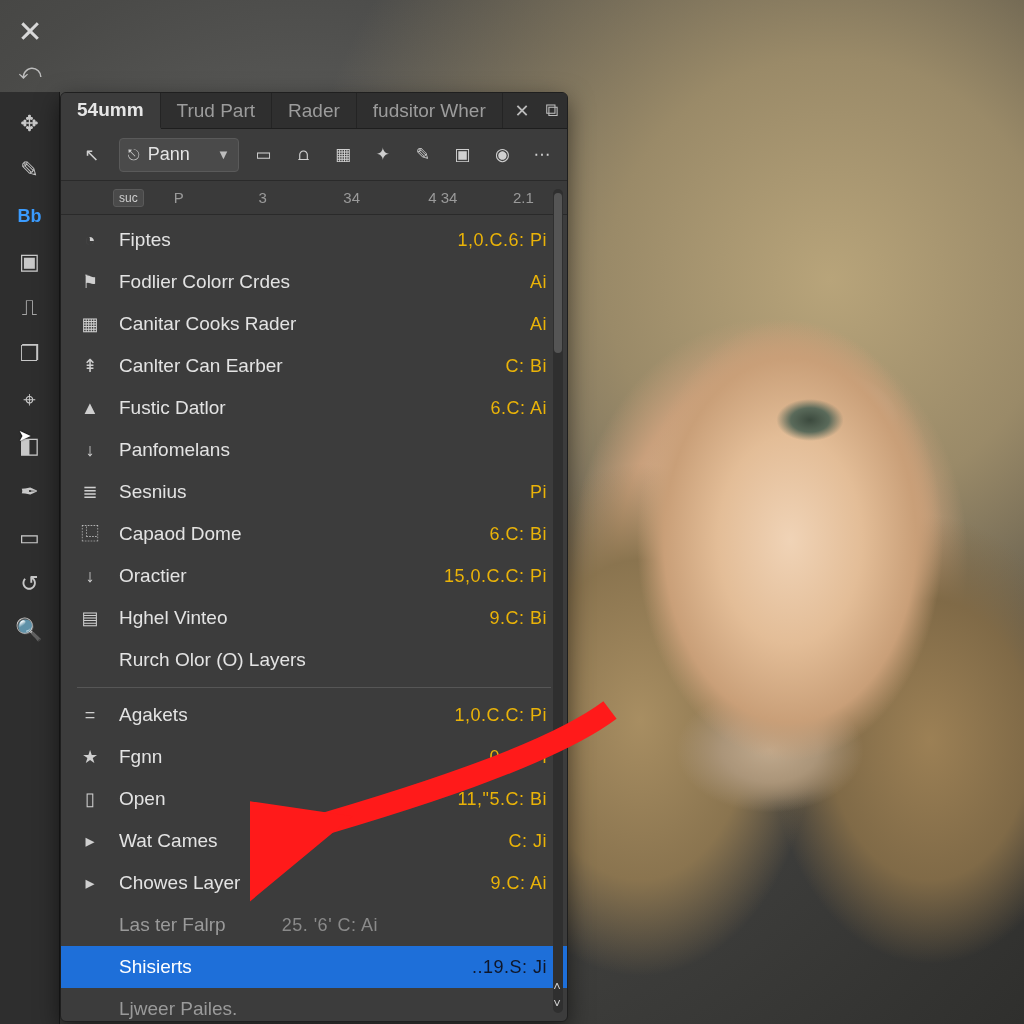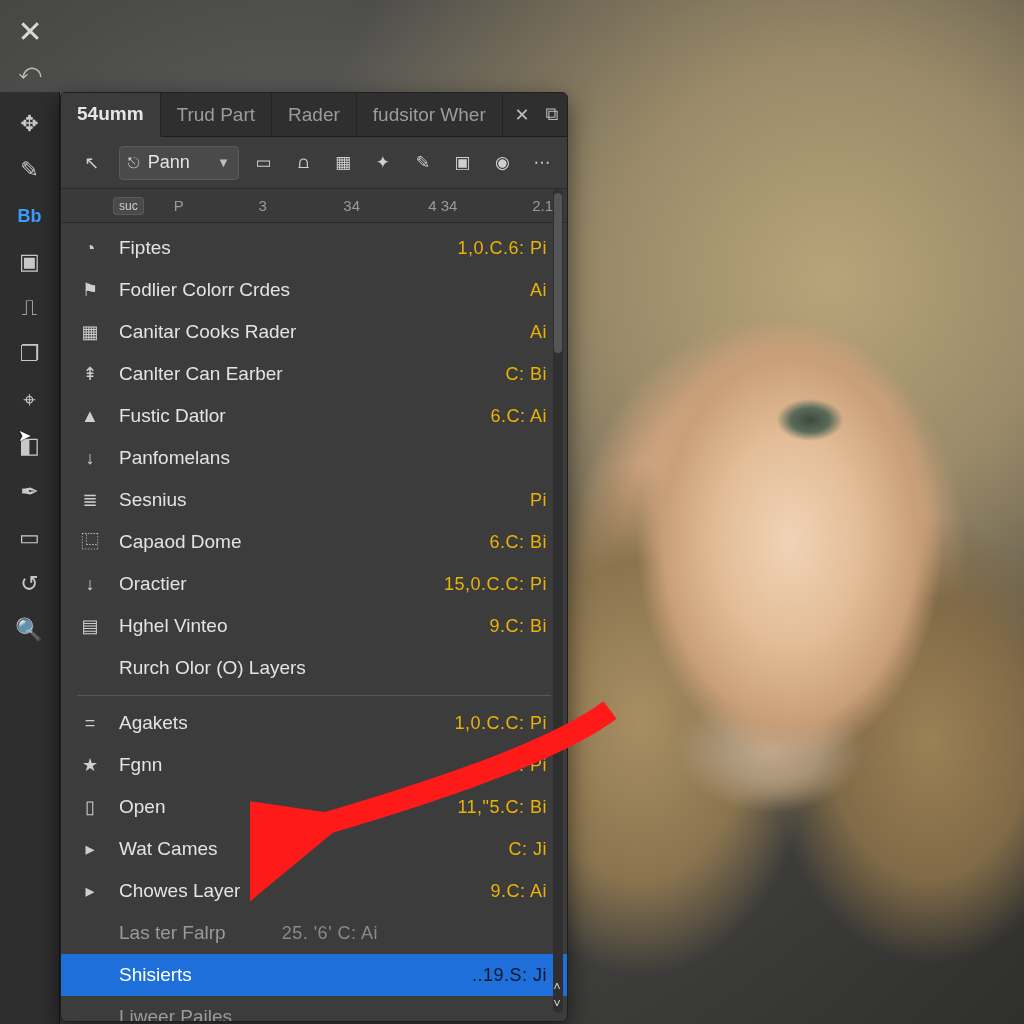--- a/index.html
+++ b/index.html
@@ -58,21 +58,21 @@
   left: 60px; top: 92px;
   width: 508px; height: 930px;
   background: #3c3c3c;
   border: 1px solid #1f1f1f;
   box-shadow: 0 8px 24px rgba(0,0,0,0.55);
   border-radius: 6px;
   overflow: hidden;
   display: flex; flex-direction: column;
 }
 .tabbar {
-  height: 44px;
+  height: 36px;
   background: #2f2f2f;
   display: flex; align-items: stretch;
   border-bottom: 1px solid #1e1e1e;
 }
 .tab {
   padding: 0 16px; display: flex; align-items: center;
   color: #9c9c9c; font-size: 19px; cursor: pointer;
   border-right: 1px solid #242424;
 }
 .tab.active {
@@ -220,21 +220,21 @@
     <div class="tb-icon">◉</div>
     <div class="tb-icon">⋯</div>
   </div>
 
   <div class="ruler">
     <span class="chip">suc</span>
     <span class="mark">P</span>
     <span class="mark">3</span>
     <span class="mark">34</span>
     <span class="mark">4 34</span>
-    <span class="mark" style="flex:0 0 40px; text-align:right;">2.1</span>
+    <span class="mark" style="flex:0 0 40px; ">2.1</span>
   </div>
 
   <div class="menu" id="menu-root">
       <div class="menu-item">
         <span class="mi-icon">◔</span>
         <span class="mi-label">Fiptes</span>
         <span class="shortcut">1,0.C.6: Pi</span>
       </div>
       <div class="menu-item">
         <span class="mi-icon">⚑</span>

